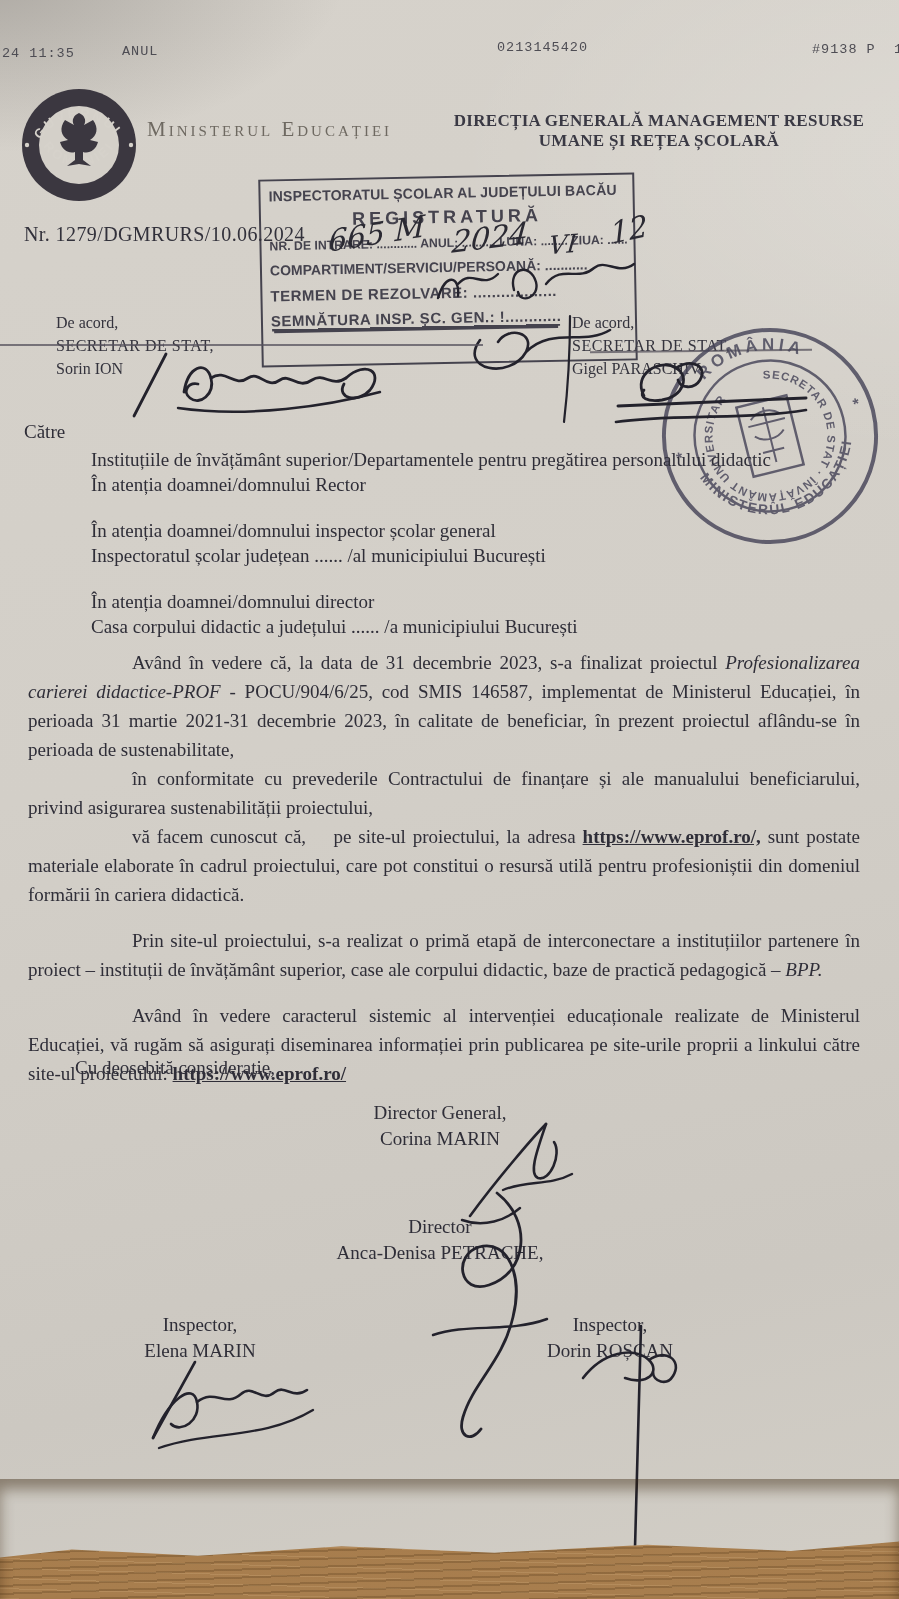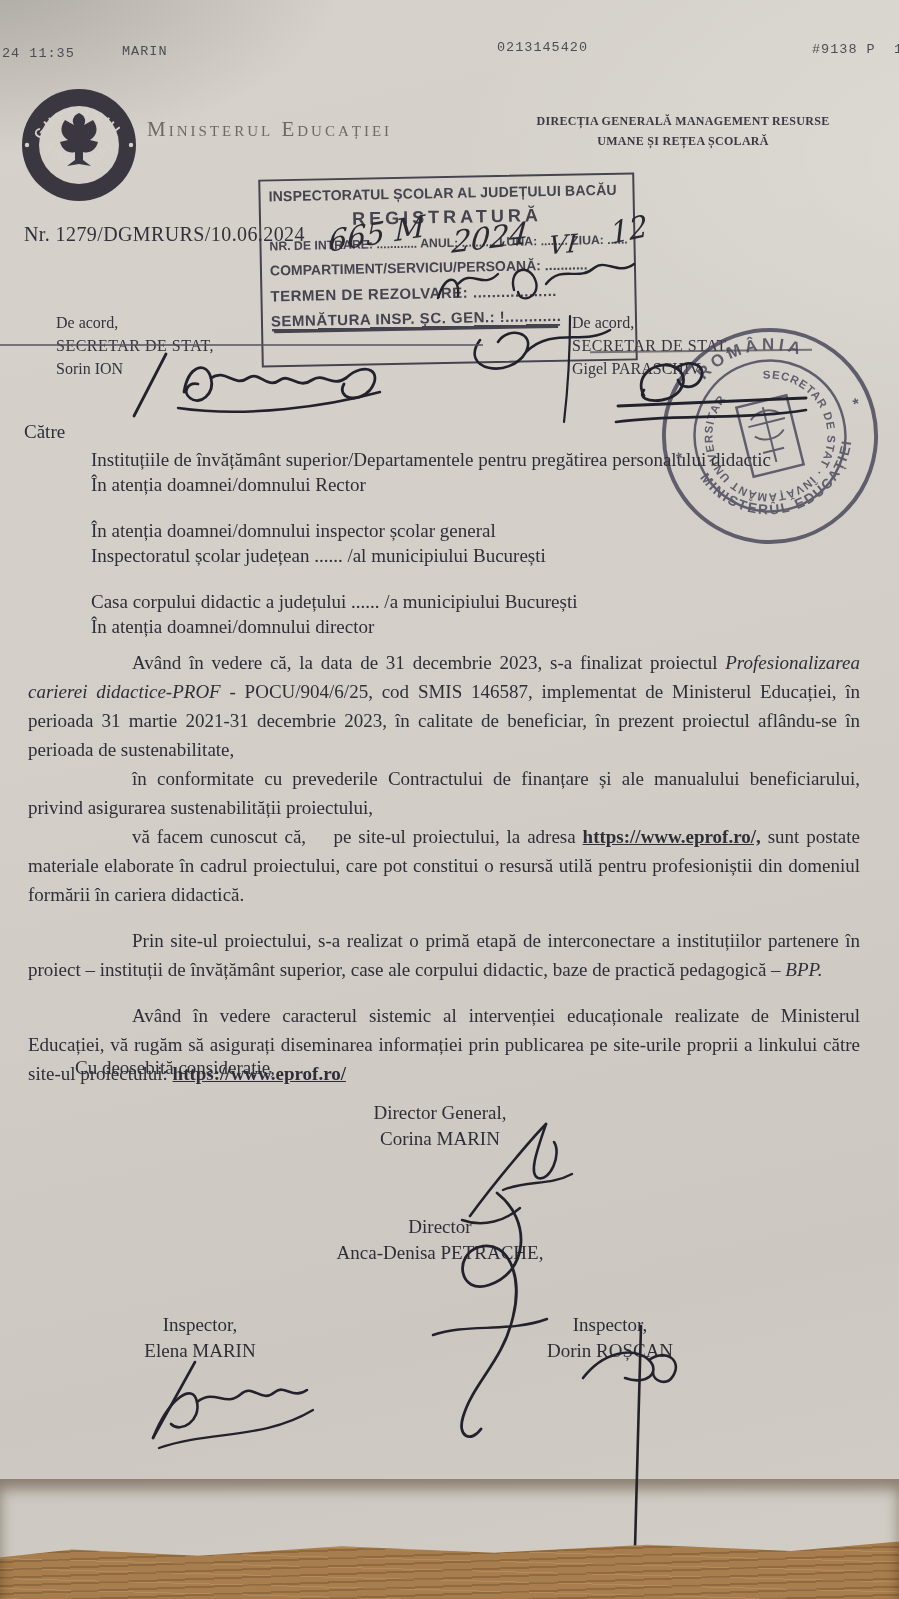--- a/index.html
+++ b/index.html
@@ -15,21 +15,21 @@
       radial-gradient(900px 500px at 110% 10%, rgba(255,255,252,.20), rgba(0,0,0,0) 60%),
       linear-gradient(168deg,#d6d2cb 0%, #d3cfc8 45%, #ccc8c1 80%, #d2cec6 100%);
     clip-path:polygon(0 0,100% 0,100% 96.4%,88% 97.0%,72% 96.6%,55% 97.1%,38% 96.7%,22% 97.3%,8% 96.9%,0 97.4%);}
   .abs{position:absolute;}
   .mono{font-family:"Liberation Mono", monospace;}
   
   .fax{top:46px;left:0;width:100%;height:20px;color:#4e4d54;font-size:13.5px;letter-spacing:1px;}
   .fax span{position:absolute;white-space:pre;}
   
   .ministry{left:147px;top:117px;font-variant:small-caps;font-size:21px;letter-spacing:3px;color:#6e6961;}
-  .direction{left:472px;top:111px;width:422px;text-align:center;font-weight:bold;font-size:12px;line-height:20px;color:#3a3944;letter-spacing:.3px;}
+  .direction{left:448px;top:111px;width:422px;text-align:center;font-weight:bold;font-size:17px;line-height:20px;color:#3a3944;letter-spacing:.3px;}
   
   .regbox{left:260px;top:176px;width:376px;height:188px;border:2.5px solid #45434e;
      transform:rotate(-1.1deg);padding:7px 8px;box-sizing:border-box;color:#45434e;
      font-family:"Liberation Sans", sans-serif;font-weight:bold;}
   .regbox .t1{font-size:14.5px;letter-spacing:.2px;transform:scaleX(.97);transform-origin:left;white-space:nowrap;}
   .regbox .t2{font-size:18px;letter-spacing:4px;text-align:center;margin-top:6px;}
   .regbox .t3{font-size:12.5px;margin-top:8px;white-space:nowrap;transform:scaleX(.98);transform-origin:left;}
   .regbox .t4{font-size:14px;margin-top:9px;white-space:nowrap;}
   .regbox .t5{font-size:15px;margin-top:9px;letter-spacing:.5px;white-space:nowrap;}
   .regbox .t6{font-size:15px;margin-top:8px;letter-spacing:.5px;white-space:nowrap;
@@ -62,21 +62,21 @@
   .rstamp text{font-family:"Liberation Sans", sans-serif;font-weight:bold;fill:#474559;}
 </style>
 </head>
 <body>
 
 <div class="page">
   <div class="paper">
 
     <div class="abs fax mono">
       <span style="left:2px;top:0;">24 11:35</span>
-      <span style="left:122px;top:-2px;">MARIN</span>
+      <span style="left:122px;top:-2px;">ANUL</span>
       <span style="left:497px;top:-6px;">0213145420</span>
       <span style="left:812px;top:-4px;">#9138 P  1/</span>
     </div>
 
     <svg class="abs" style="left:18px;top:86px;" width="122" height="120" viewBox="0 0 122 120">
       <ellipse cx="61" cy="59" rx="57" ry="56" fill="#3b3740"></ellipse>
       <ellipse cx="61" cy="59" rx="40" ry="39" fill="#d4d0c9"></ellipse>
       <defs>
         <path id="sealTop" d="M 17,68 A 45,46 0 0 1 105,68"></path>
         <path id="sealBot" d="M 21,52 A 43,44 0 0 0 101,52"></path>
@@ -178,22 +178,22 @@
     <div class="abs recips">
       <div class="rgroup">
         <div>Instituțiile de învățământ superior/Departamentele pentru pregătirea personalului didactic</div>
         <div>În atenția doamnei/domnului Rector</div>
       </div>
       <div class="rgroup">
         <div>În atenția doamnei/domnului inspector școlar general</div>
         <div>Inspectoratul școlar județean ...... /al municipiului București</div>
       </div>
       <div class="rgroup">
+        <div>În atenția doamnei/domnului director</div>
         <div>Casa corpului didactic a județului ...... /a municipiului București</div>
-        <div>În atenția doamnei/domnului director</div>
       </div>
     </div>
 
     <div class="abs bodytext">
       <p><span>Având în vedere că, la data de 31 decembrie 2023, s-a finalizat proiectul </span><i>Profesionalizarea carierei didactice-PROF</i><span> - POCU/904/6/25, cod SMIS 146587, implementat de Ministerul Educației, în perioada 31 martie 2021-31 decembrie 2023, în calitate de beneficiar, în prezent proiectul aflându-se în perioada de sustenabilitate,</span></p>
       <p>în conformitate cu prevederile Contractului de finanțare și ale manualului beneficiarului, privind asigurarea sustenabilității proiectului,</p>
       <p><span>vă facem cunoscut că, &nbsp;&nbsp; pe site-ul proiectului, la adresa </span><span class="doclink">https://www.eprof.ro/,</span><span> sunt postate materiale elaborate în cadrul proiectului, care pot constitui o resursă utilă pentru profesioniștii din domeniul formării în cariera didactică.</span></p>
       <p class="spaced"><span>Prin site-ul proiectului, s-a realizat o primă etapă de interconectare a instituțiilor partenere în proiect – instituții de învățământ superior, case ale corpului didactic, baze de practică pedagogică – </span><i>BPP.</i></p>
       <p class="spaced"><span>Având în vedere caracterul sistemic al intervenției educaționale realizate de Ministerul Educației, vă rugăm să asigurați diseminarea informației prin publicarea pe site-urile proprii a linkului către site-ul proiectului: </span><span class="doclink">https://www.eprof.ro/</span></p>
     </div>

